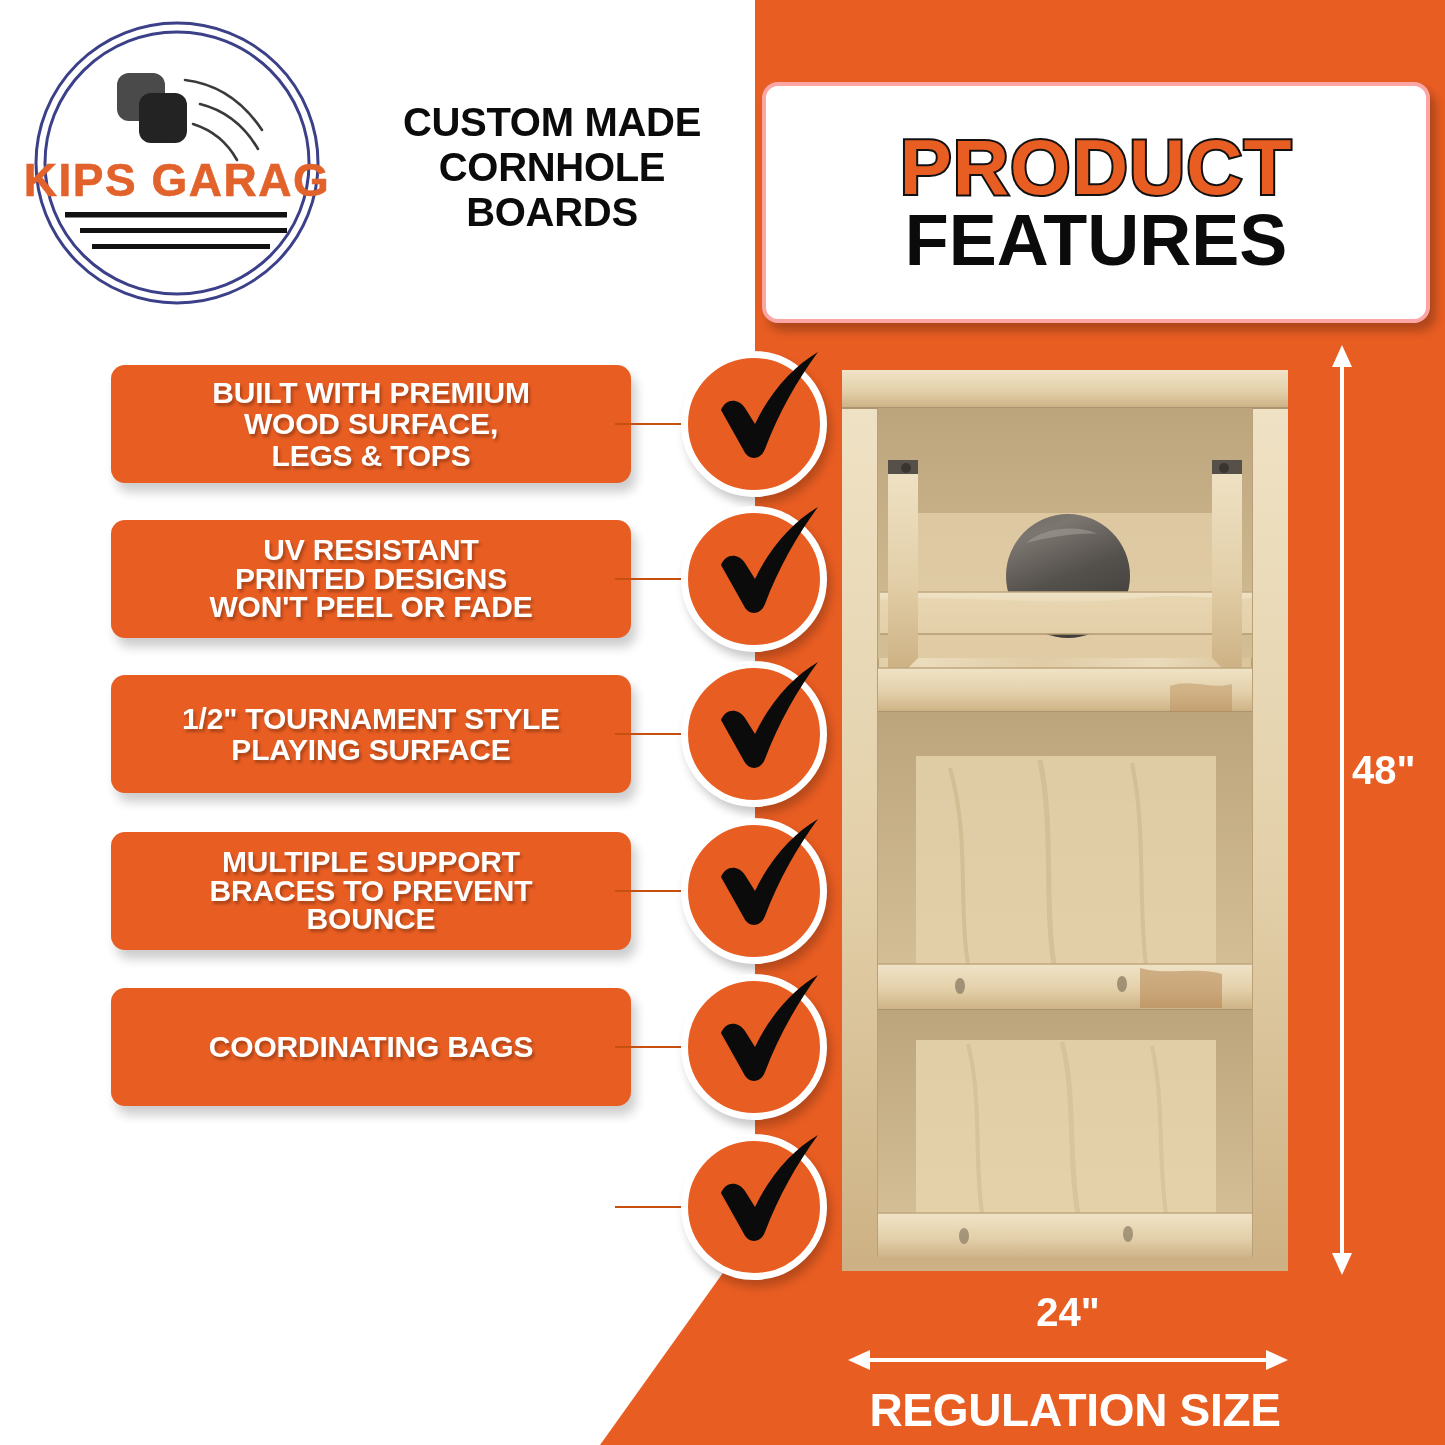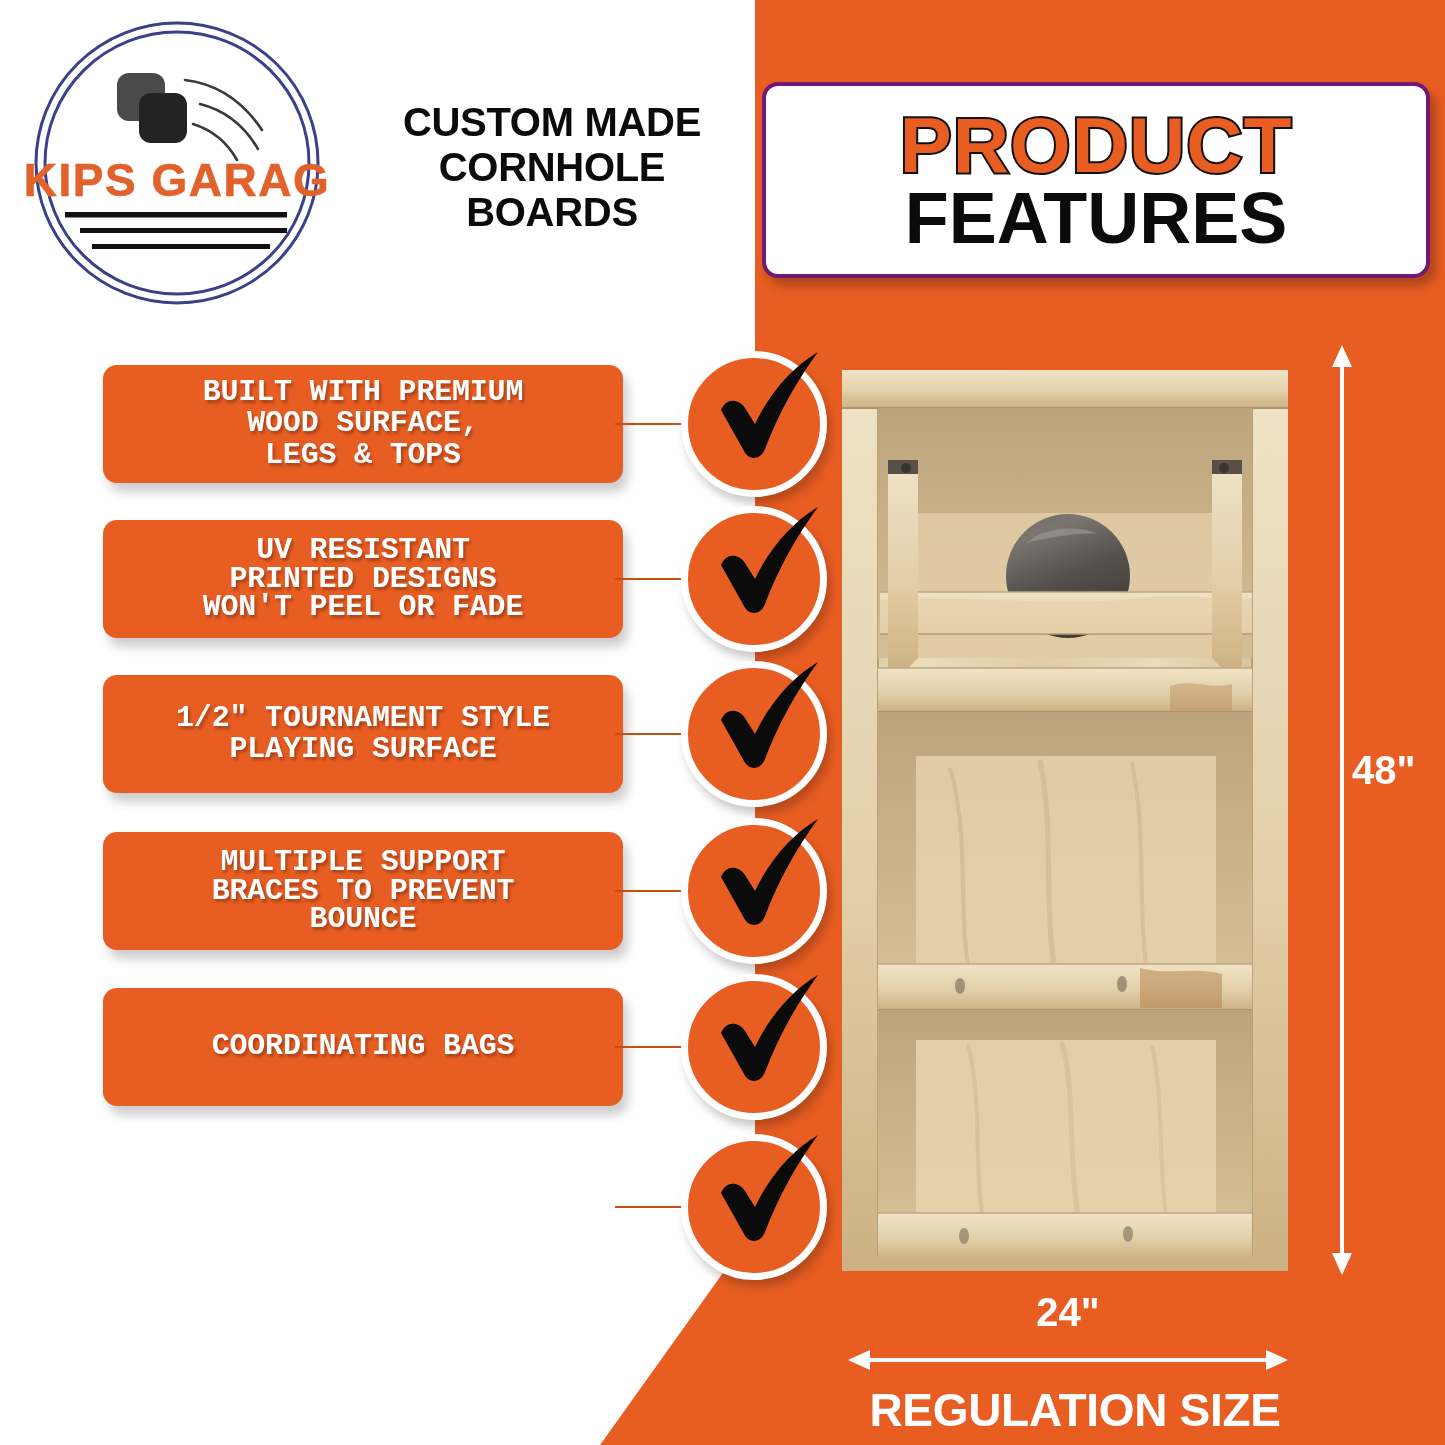--- a/index.html
+++ b/index.html
@@ -30,23 +30,23 @@
     color:#0b0b0b;
     font-weight:bold;
     font-size:40px;
     line-height:1.13;
     letter-spacing:-0.3px;
   }
   #headline div{ white-space:nowrap; }
 
   
   #features-banner{
-    position:absolute; left:762px; top:82px; width:668px; height:196px;
+    position:absolute; left:762px; top:82px; width:668px; height:241px;
     background:#ffffff;
-    border:4px solid #701a75;
+    border:4px solid #fca5a5;
     border-radius:16px;
     z-index:3;
     box-shadow:6px 8px 10px rgba(0,0,0,.25);
     display:flex; flex-direction:column;
     align-items:center; justify-content:center;
     overflow:hidden;
   }
   #features-banner .bn-product{
     font-size:78px; font-weight:bold; line-height:.95;
     color:#E85D22;
@@ -58,28 +58,27 @@
   #features-banner .bn-features{
     font-size:72px; font-weight:bold; line-height:.95;
     color:#0b0b0b; letter-spacing:0px;
   }
 
   
   #feature-list{ position:absolute; left:0; top:0; width:100%; height:100%; z-index:4; }
   .feature-row{ position:absolute; left:95px; width:680px; height:118px; }
 
   .pill{
-    position:absolute; left:8px; top:0;
+    position:absolute; left:16px; top:0;
     width:520px; height:100%;
     background:#E85D22;
     border-radius:14px;
     box-shadow:5px 9px 11px rgba(0,0,0,.20);
     display:flex; align-items:center; justify-content:center;
     padding:0 16px;
-    font-family:Liberation Mono, monospace;
   }
   .pill-text{
     color:#fff;
     text-align:center;
     font-weight:bold;
     font-size:30px;
     line-height:1.04;
     letter-spacing:-0.2px;
     text-shadow:2px 3px 3px rgba(0,0,0,.28);
   }

